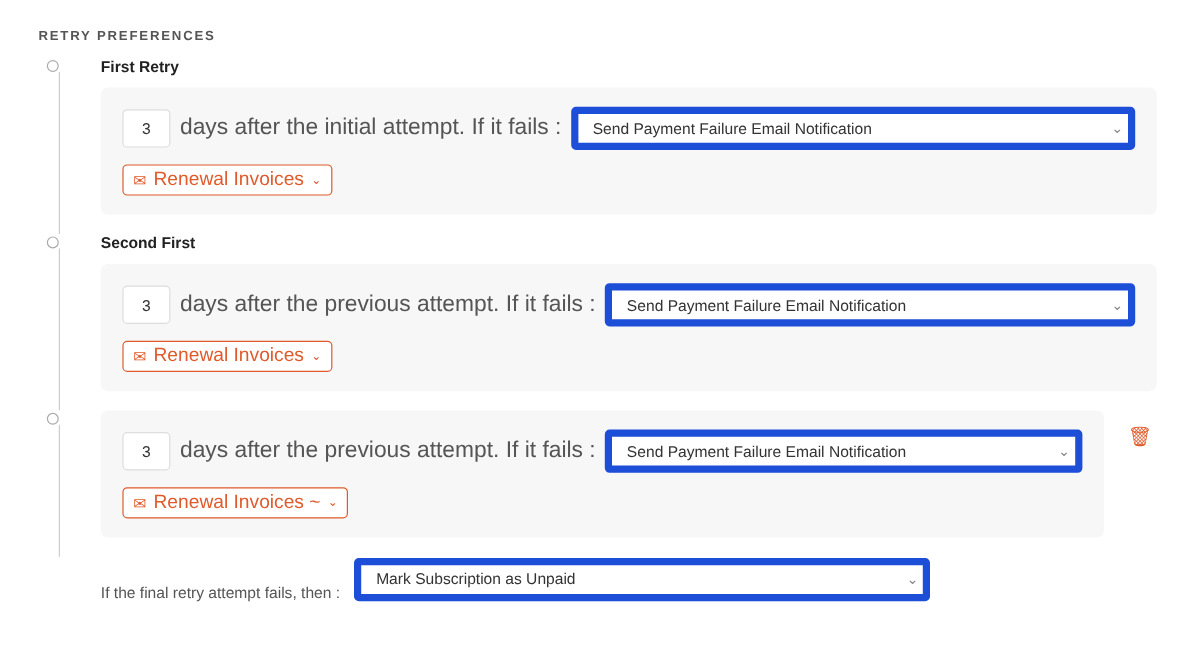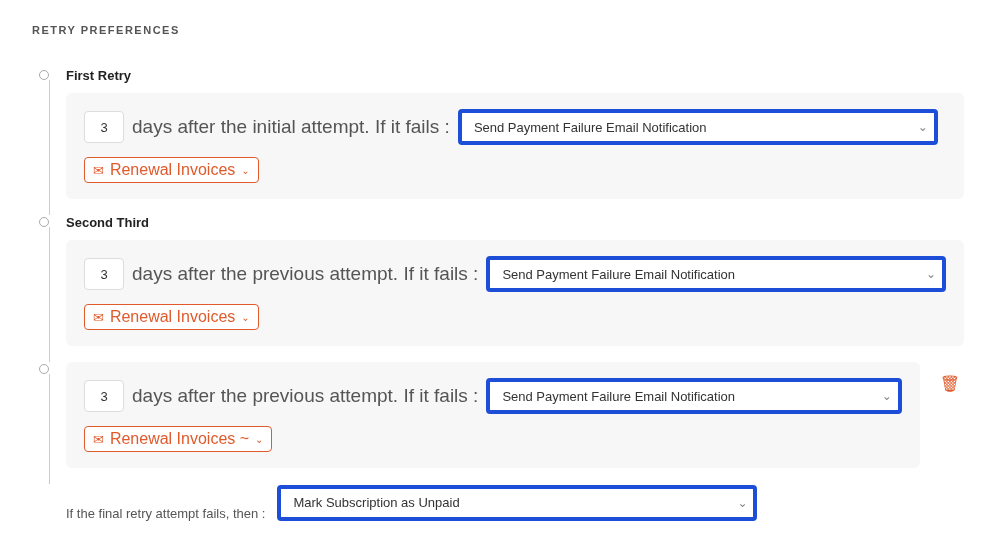--- a/index.html
+++ b/index.html
@@ -12,21 +12,21 @@
       width: 996px;
       min-height: 560px;
     }
 
     .page-title {
       font-size: 11px;
       font-weight: 700;
       letter-spacing: 1.5px;
       color: #555;
       text-transform: uppercase;
-      margin-bottom: 32px;
+      margin-bottom: 12px;
     }
 
     .timeline {
       display: flex;
       flex-direction: column;
       position: relative;
     }
 
     .circle {
       width: 10px;
@@ -86,21 +86,21 @@
 
     .select-wrapper {
       position: relative;
       flex: 1;
       max-width: 480px;
     }
 
     .select-box {
       width: 100%;
       height: 36px;
-      border: 4px solid #1d4ed8;
+      border: 6px solid #1d4ed8;
       border-radius: 4px;
       background: #fff;
       padding: 0 32px 0 12px;
       font-size: 13px;
       color: #333;
       appearance: none;
       cursor: pointer;
     }
 
     .select-arrow {
@@ -167,21 +167,21 @@
     }
 
     .vert-line-segment {
       width: 1px;
       background: #ccc;
       margin-left: 11px;
     }
 
     .section-block {
       display: flex;
-      gap: 0;
+      gap: 18px;
     }
 
     .left-col {
       display: flex;
       flex-direction: column;
       align-items: center;
       width: 24px;
       flex-shrink: 0;
       margin-right: 10px;
     }
@@ -226,21 +226,21 @@
       <div style="height:16px;"></div>
     </div>
   </div>
 
   <div class="section-block">
     <div class="left-col">
       <div class="circle"></div>
       <div class="vert-line-segment" style="height: 100%;"></div>
     </div>
     <div class="section-main">
-      <div class="retry-label">Second Third</div>
+      <div class="retry-label">Second First</div>
       <div class="retry-card">
         <div class="row-inline">
           <div class="day-input">3</div>
           <span class="description-text">days after the previous attempt. If it fails :</span>
           <div class="select-wrapper">
             <select class="select-box">
               <option>Send Payment Failure Email Notification</option>
             </select>
             <span class="select-arrow">⌄</span>
           </div>

